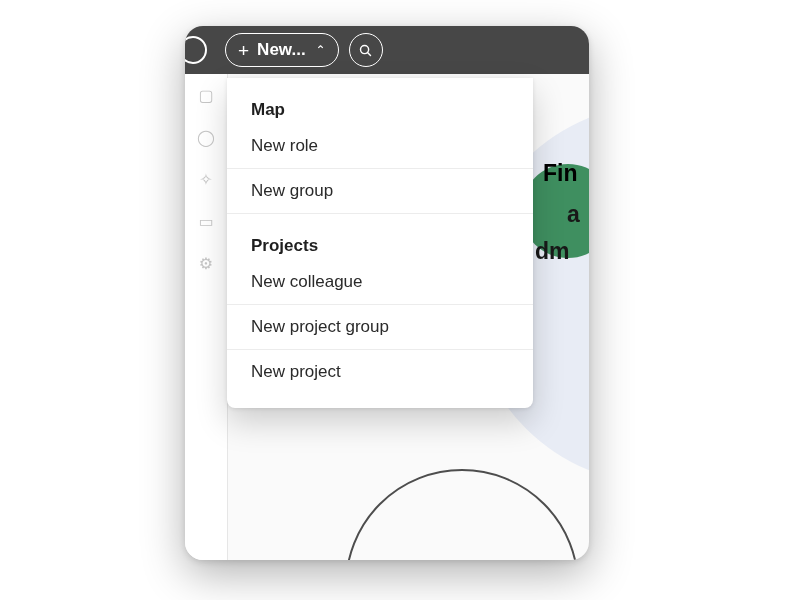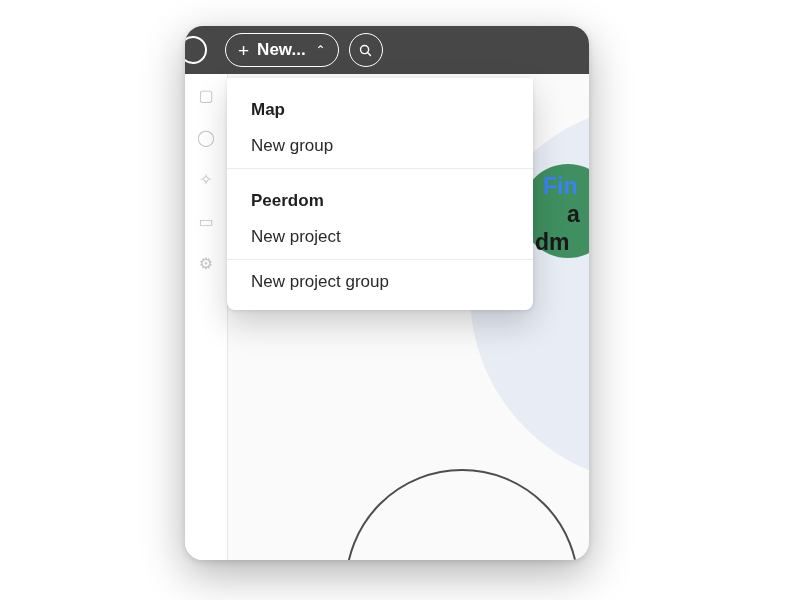--- a/index.html
+++ b/index.html
@@ -50,30 +50,30 @@
     background:#e8ecf5;
   }
   .bg .circsm{
     position:absolute;left:336px;top:90px;width:94px;height:94px;border-radius:50%;
     background:#3f8f60;
   }
   .bg .circline{
     position:absolute;left:160px;top:395px;width:230px;height:230px;border-radius:50%;
     border:2px solid #4d4d4d;
   }
-  .bg .txt1{position:absolute;left:358px;top:99px;font-size:23px;font-weight:700;color:#3b82f6;text-align:right;}
+  .bg .txt1{position:absolute;left:358px;top:86px;font-size:23px;font-weight:700;color:#000000;text-align:right;}
   .bg .txt2{position:absolute;left:382px;top:127px;font-size:23px;font-weight:700;color:#181818;}
-  .bg .txt3{position:absolute;left:350px;top:155px;font-size:23px;font-weight:700;color:#181818;}
+  .bg .txt3{position:absolute;left:350px;top:164px;font-size:23px;font-weight:700;color:#181818;}
 
   
   .panel{
     position:absolute;left:42px;top:52px;width:306px;
     background:#fff;border-radius:0 0 8px 8px;
     box-shadow:0 14px 32px rgba(0,0,0,.18),0 1px 4px rgba(0,0,0,.10);
-    padding-bottom:6px;
+    padding-bottom:14px;
   }
   .grp-h{
     font-weight:700;font-size:17px;color:#1f1f1f;
     padding:22px 24px 4px 24px;
   }
   .grp-h.first{padding-top:22px;}
   .item{
     font-size:17px;color:#2a2a2a;padding:12px 24px;
     cursor:pointer;border-bottom:1px solid #ececec;
   }
@@ -111,22 +111,24 @@
         <div class="ic">▢</div>
         <div class="ic">◯</div>
         <div class="ic">✧</div>
         <div class="ic">▭</div>
         <div class="ic">⚙</div>
       </div>
     </div>
 
     <div class="panel">
       <div class="grp-h first">Map</div>
+      <div class="item">New role</div>
       <div class="item">New group</div>
 
-      <div class="grp-h">Peerdom</div>
+      <div class="grp-h">Projects</div>
+      <div class="item">New colleague</div>
 
+      <div class="item">New project group</div>
       <div class="item">New project</div>
-      <div class="item">New project group</div>
     </div>
 
   </div>
 </div>
 
 </body></html>

